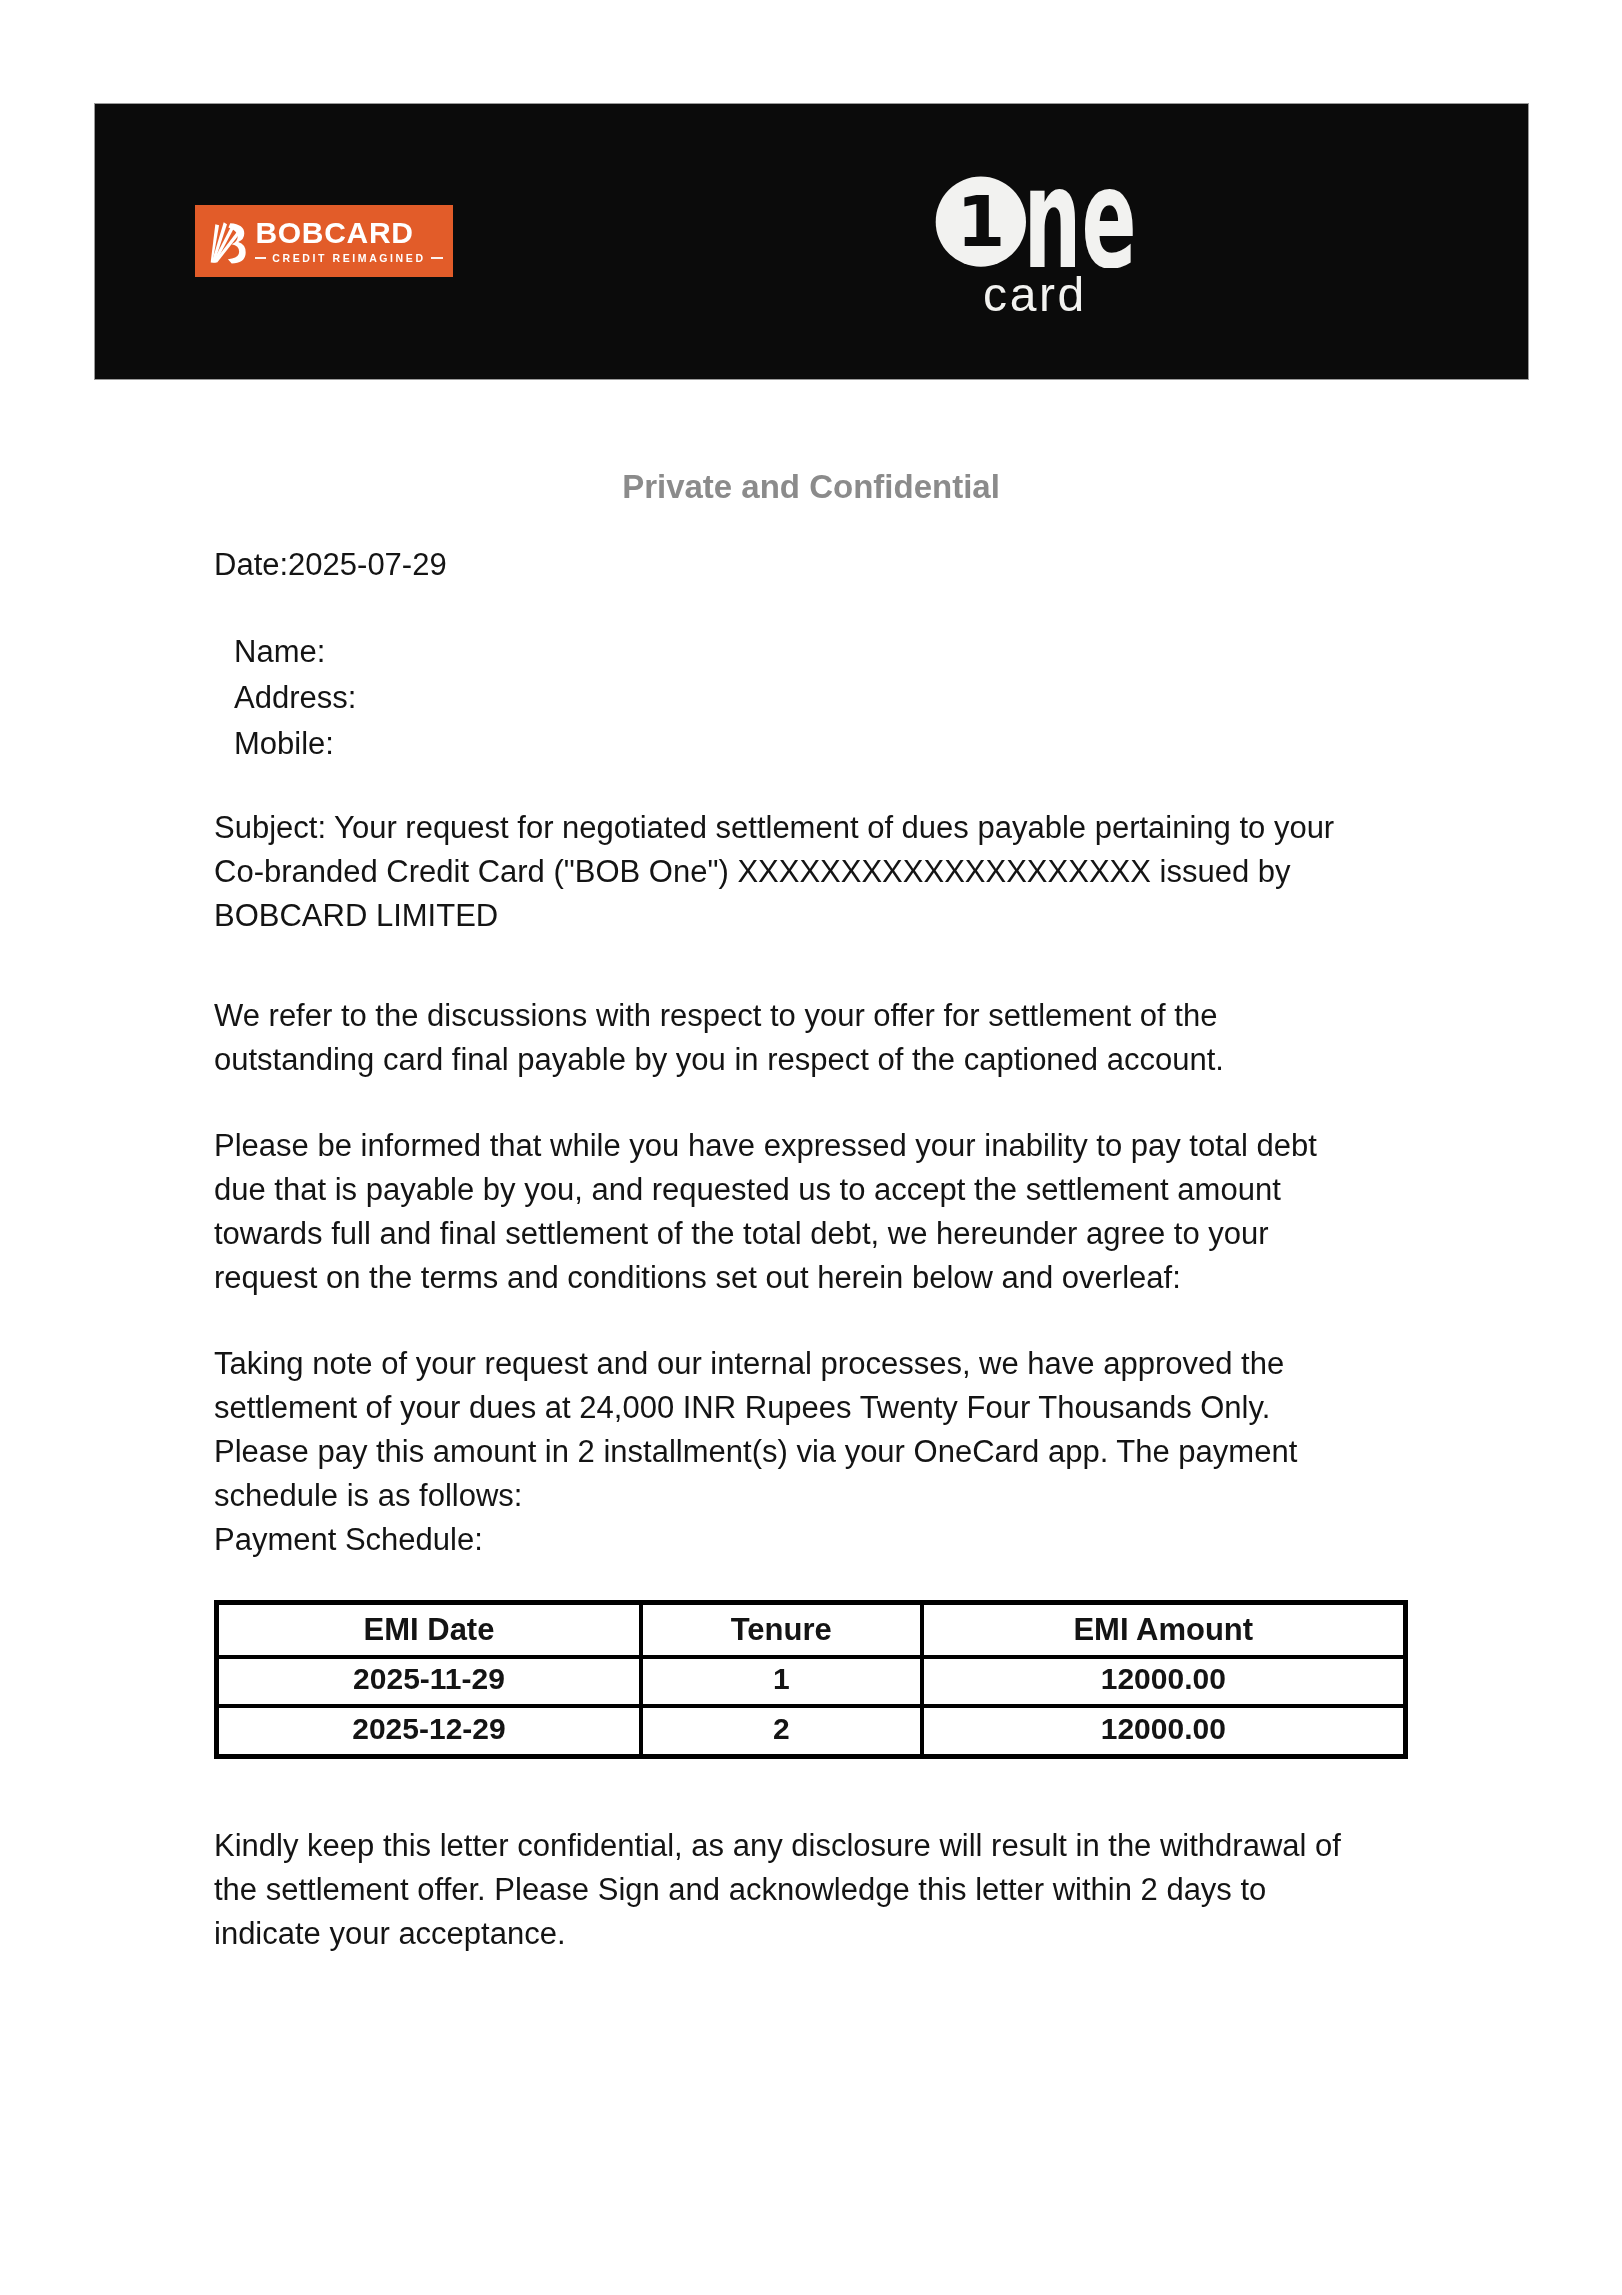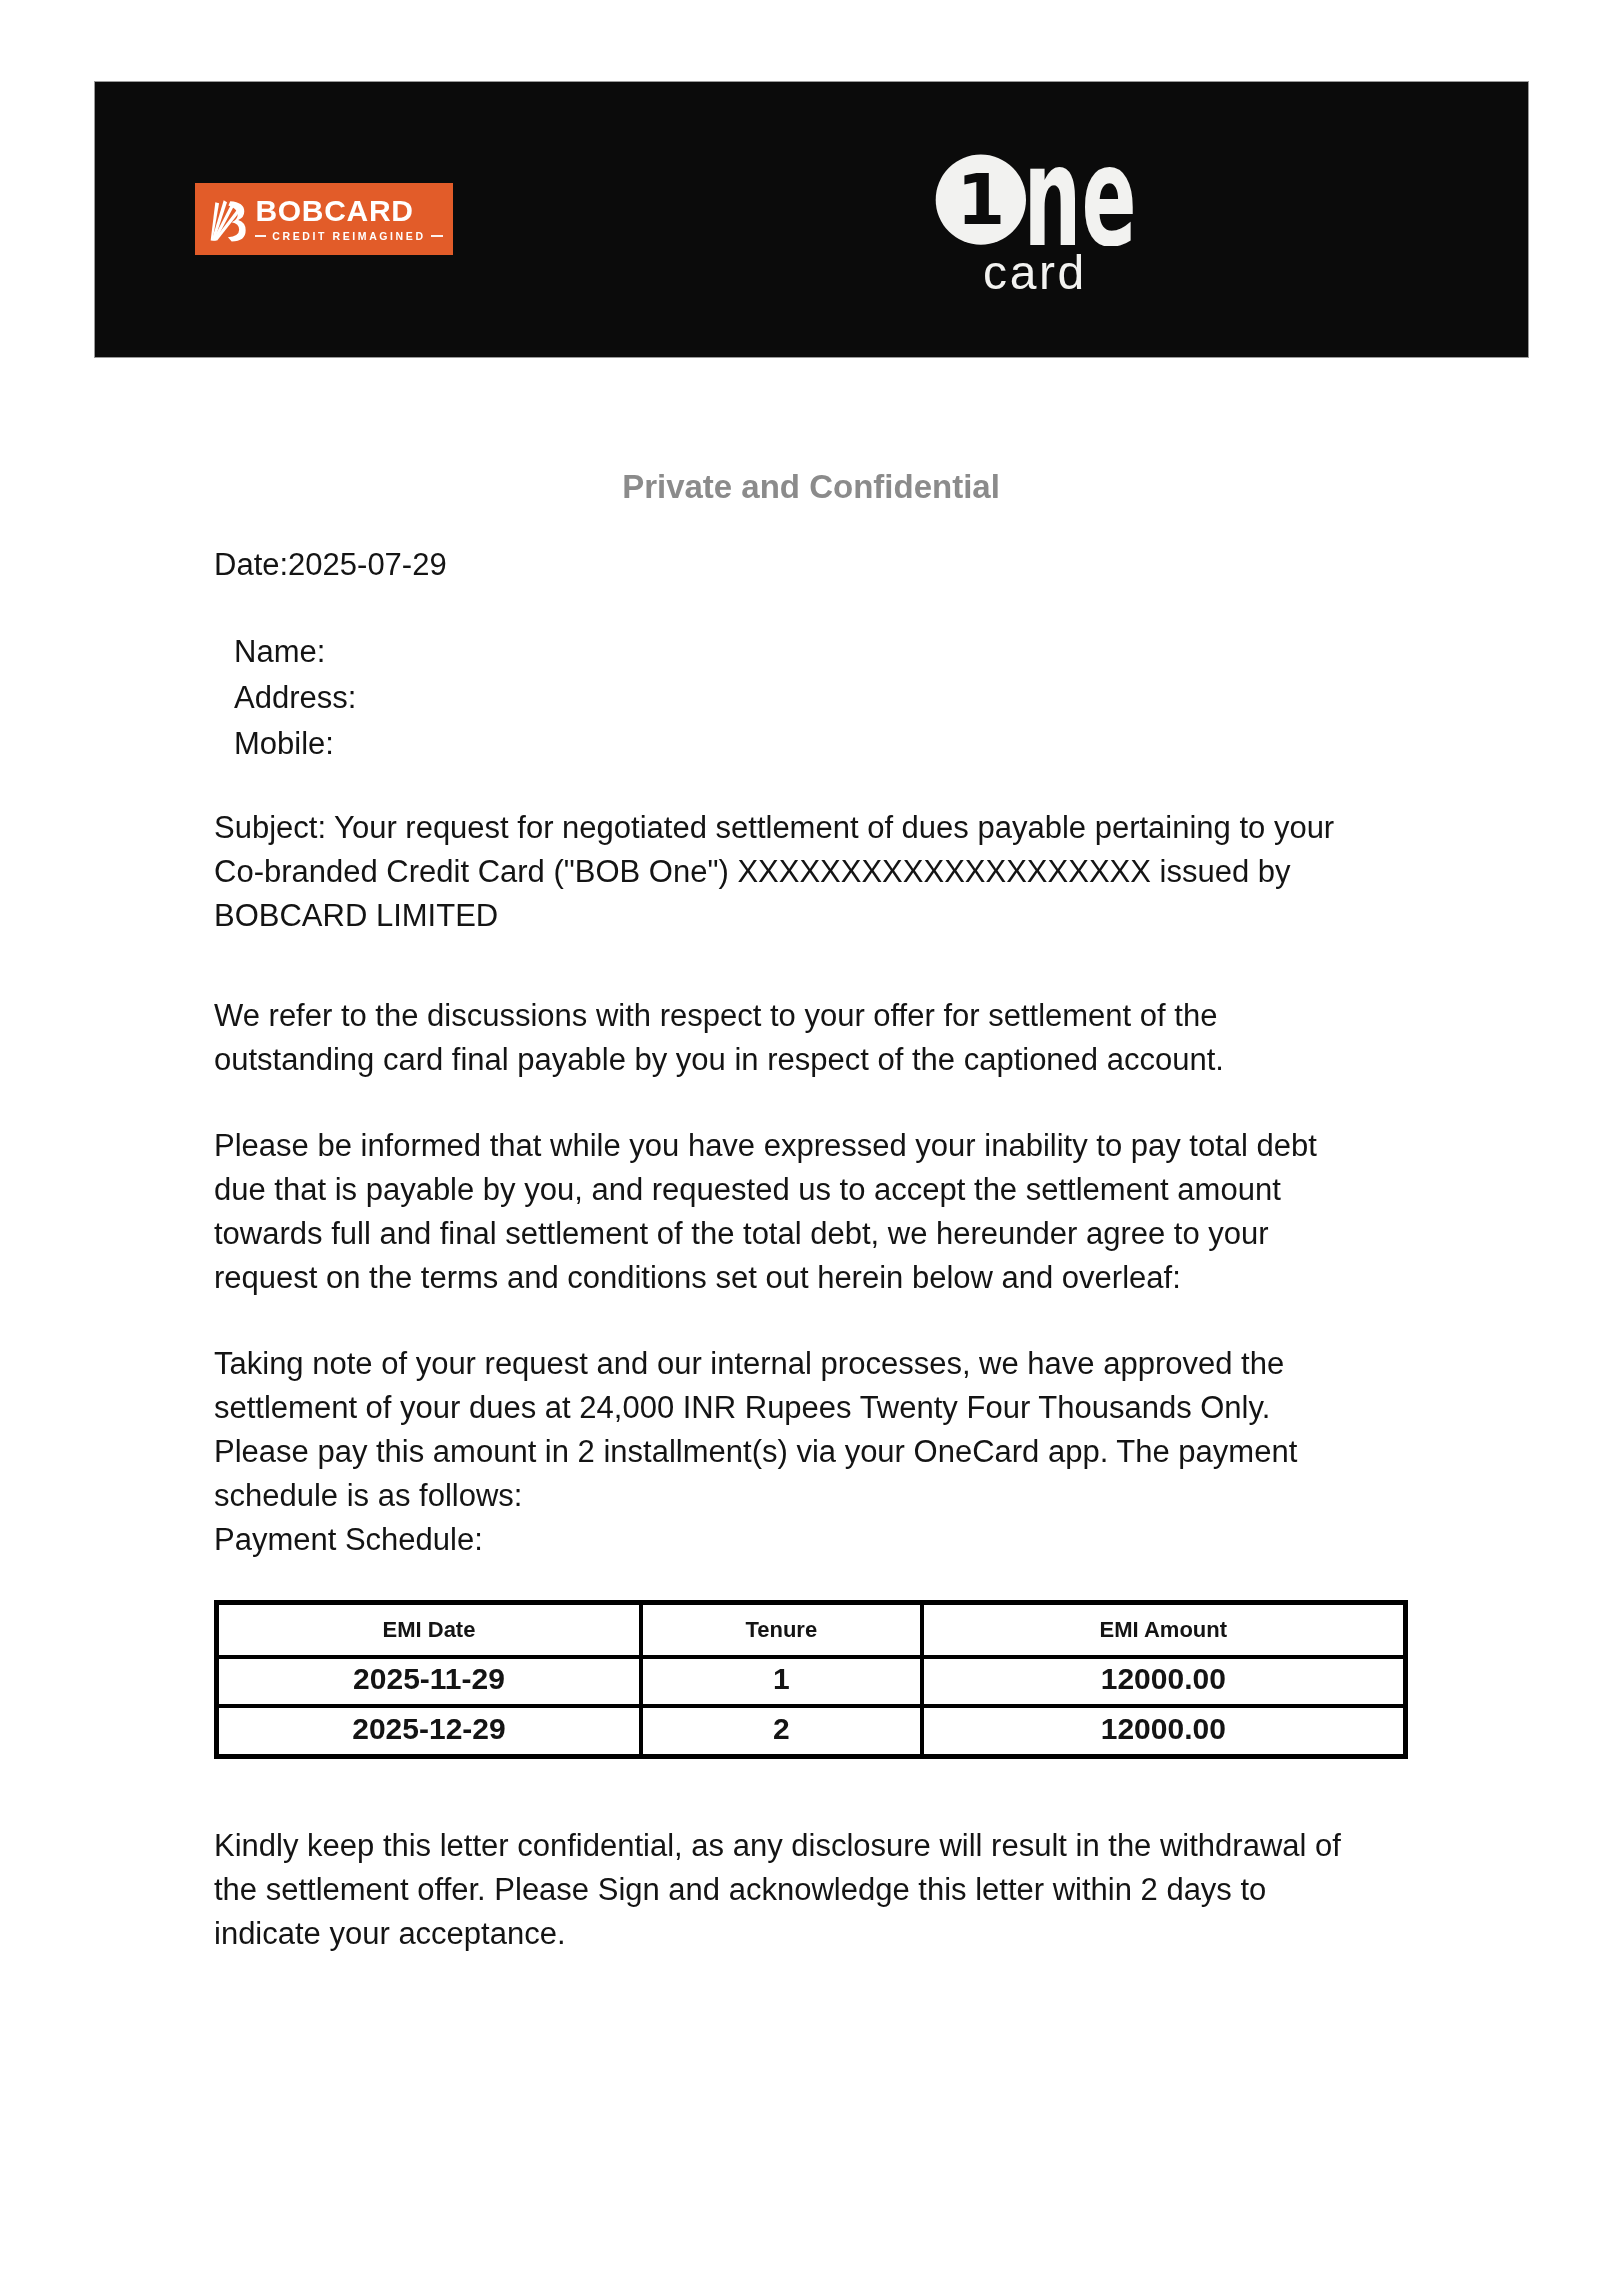--- a/index.html
+++ b/index.html
@@ -1,20 +1,20 @@
 <!DOCTYPE html>
 <html style="font-size:10.5px"><head>
 <meta charset="utf-8">
 <style>
   html,body{margin:0;padding:0;background:#fff;}
   .page{position:relative;width:1623px;height:2295px;background:#ffffff;overflow:hidden;
         font-family:"Liberation Sans",sans-serif;color:#141414;}
 
   
-  .masthead{position:absolute;left:95px;top:82px;width:1433px;height:275px;
+  .masthead{position:absolute;left:95px;top:104px;width:1433px;height:275px;
             background:#0B0B0B;outline:0.7px solid #9a9a9a;}
   .bobcard{position:absolute;left:100px;top:101px;width:258px;height:72px;background:#E25C29;
            display:flex;align-items:center;box-sizing:border-box;padding:0 10.5px;}
   .emblem{width:42px;height:56px;flex:none;margin-right:7.9px;}
   .bobcard-txt{flex:1;min-width:0;}
   .bobcard-name{font-weight:bold;color:#fff;font-size:30px;line-height:1;letter-spacing:0.7px;}
   .bobcard-tag{display:flex;align-items:center;gap:5.9px;margin-top:3.9px;}
   .bobcard-tag .rule{flex:1;height:1.3px;background:#fff;opacity:.92;}
   .tag-text{font-size:10.5px;color:#fff;letter-spacing:2.6px;font-weight:bold;white-space:nowrap;}
 
@@ -34,21 +34,21 @@
   .para2{margin-top:42px;}
   .para3{margin-top:42px;}
   .sched-label{}
   .closing{margin-top:65px;}
 
   
   table.schedule{margin-top:38px;width:1194px;border-collapse:collapse;border:5.2px solid #000;
                  table-layout:fixed;}
   .schedule col.c1{width:35.7%;} .schedule col.c2{width:23.6%;} .schedule col.c3{width:40.7%;}
   .schedule th{border:4.6px solid #000;height:48px;vertical-align:middle;text-align:center;
-               font-size:22px;font-weight:bold;}
+               font-size:31px;font-weight:bold;}
   .schedule td{border:4.6px solid #000;height:43px;vertical-align:top;text-align:center;
                font-size:30px;line-height:38px;padding-top:1.3px;font-weight:bold;}
 </style>
 </head>
 <body>
 
 <div class="page">
 
   <div class="masthead">
 

